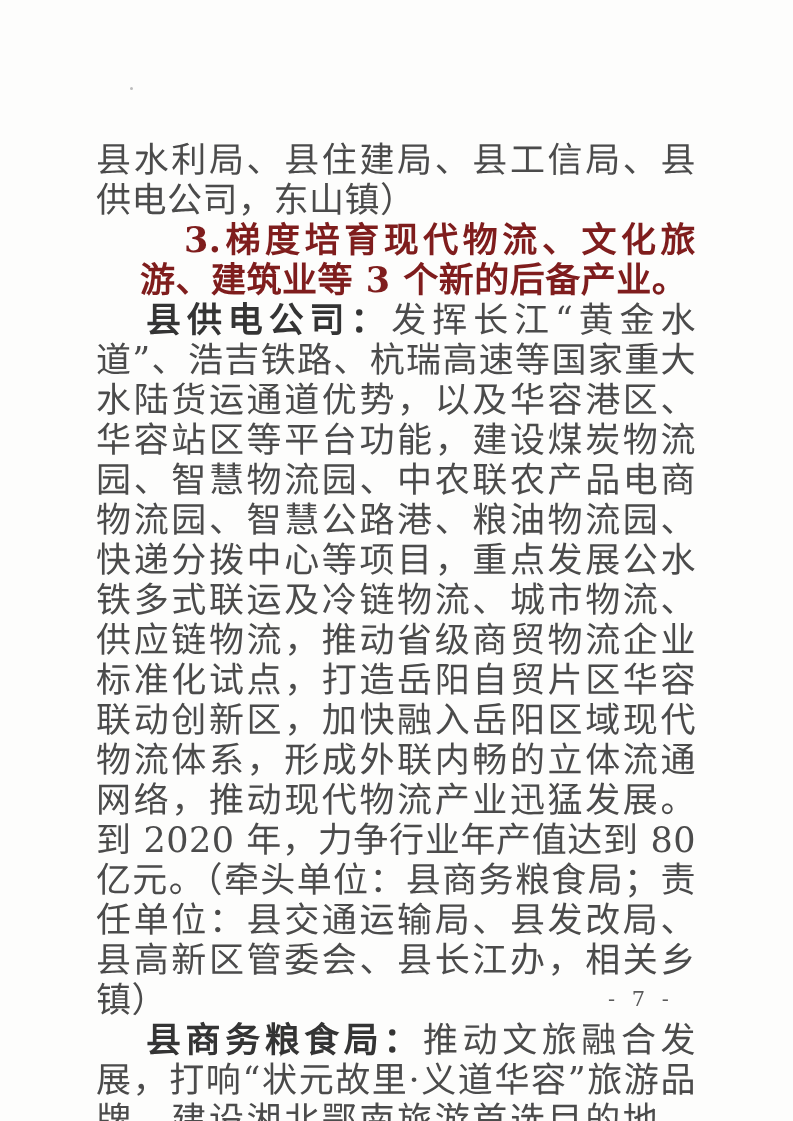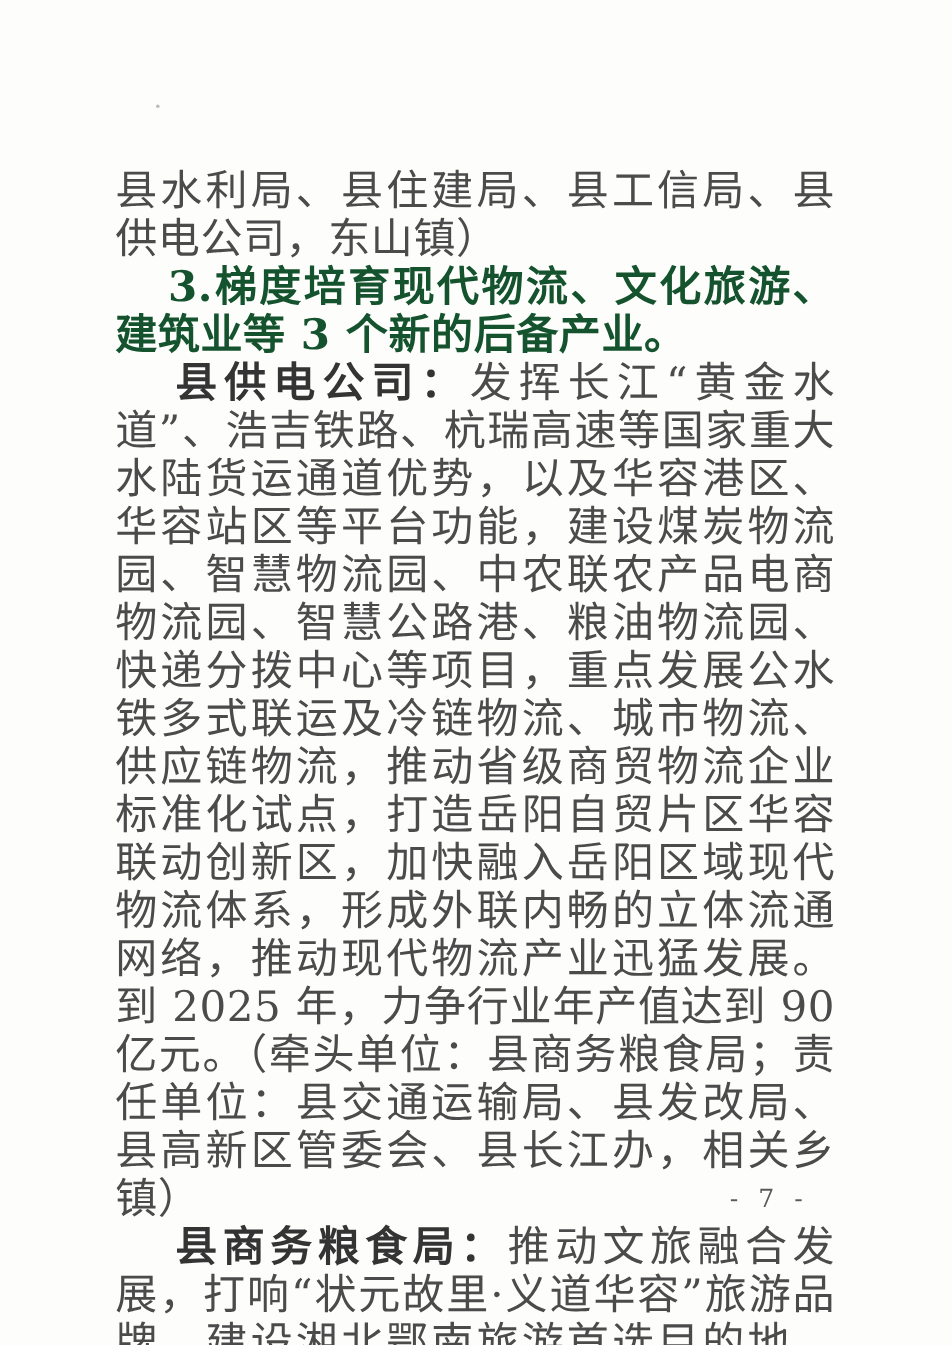--- a/index.html
+++ b/index.html
@@ -30,21 +30,22 @@
     text-align: justify;
     text-align-last: left;
     letter-spacing: 0.5px;
   }
   .para.continuation {
     text-indent: 0;
   }
   .para.heading {
     text-indent: 44px;
     font-weight: bold;
-    color: #14532d;
+    color: #7f1d1d;
+    margin-left: 44px;
   }
   .para.body {
     text-indent: 50px;
   }
   .lead {
     font-weight: bold;
     color: #343434;
   }
   .page-number {
     position: absolute;
@@ -76,21 +77,21 @@
 <div class="page">
 
   <span class="speck"></span>
 
   <div class="content">
 
     <p class="para continuation"><span>县水利局、县住建局、县工信局、县供电公司，东山镇）</span></p>
 
     <p class="para heading"><span>3.梯度培育现代物流、文化旅游、建筑业等 3 个新的后备产业。</span><span></span></p>
 
-    <p class="para body"><span class="lead">县供电公司：</span><span>发挥长江“黄金水道”、浩吉铁路、杭瑞高速等国家重大水陆货运通道优势，以及华容港区、华容站区等平台功能，建设煤炭物流园、智慧物流园、中农联农产品电商物流园、智慧公路港、粮油物流园、快递分拨中心等项目，重点发展公水铁多式联运及冷链物流、城市物流、供应链物流，推动省级商贸物流企业标准化试点，打造岳阳自贸片区华容联动创新区，加快融入岳阳区域现代物流体系，形成外联内畅的立体流通网络，推动现代物流产业迅猛发展。到 2025 年，力争行业年产值达到 90 亿元。（牵头单位：县商务粮食局；责任单位：县交通运输局、县发改局、县高新区管委会、县长江办，相关乡镇）</span></p>
+    <p class="para body"><span class="lead">县供电公司：</span><span>发挥长江“黄金水道”、浩吉铁路、杭瑞高速等国家重大水陆货运通道优势，以及华容港区、华容站区等平台功能，建设煤炭物流园、智慧物流园、中农联农产品电商物流园、智慧公路港、粮油物流园、快递分拨中心等项目，重点发展公水铁多式联运及冷链物流、城市物流、供应链物流，推动省级商贸物流企业标准化试点，打造岳阳自贸片区华容联动创新区，加快融入岳阳区域现代物流体系，形成外联内畅的立体流通网络，推动现代物流产业迅猛发展。到 2020 年，力争行业年产值达到 80 亿元。（牵头单位：县商务粮食局；责任单位：县交通运输局、县发改局、县高新区管委会、县长江办，相关乡镇）</span></p>
 
     <p class="para body"><span class="lead">县商务粮食局：</span><span>推动文旅融合发展，打响“状元故里·义道华容”旅游品牌，建设湘北鄂南旅游首选目的地。突出项目建设，做好长江国家文化公园华容段建设规划及长江水岸生态休闲走廊规划文本编制、项目包装和招商；推进墨山旅游度假区、禹山旅游度假区项目建设；探索文旅、农旅、“红”旅有效融合新业态新模式；培育壮大文旅骨干企业，精心研发、包装、推介文旅产品，促进消费提质升级。到 2025 年，力争行</span></p>
 
   </div>
 
   <div class="page-number">- 7 -</div>
 
 </div>
 
 </body></html>

